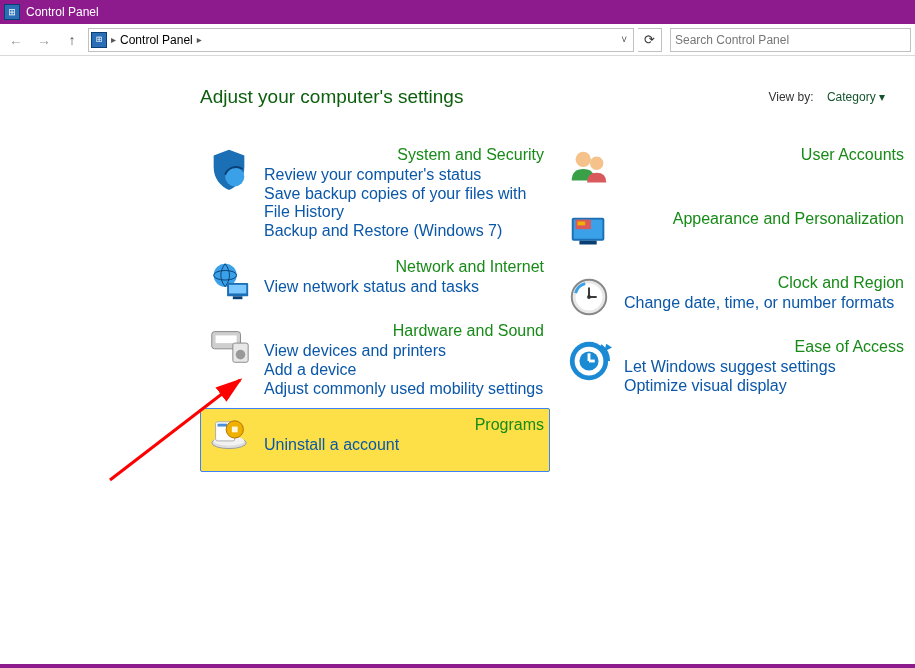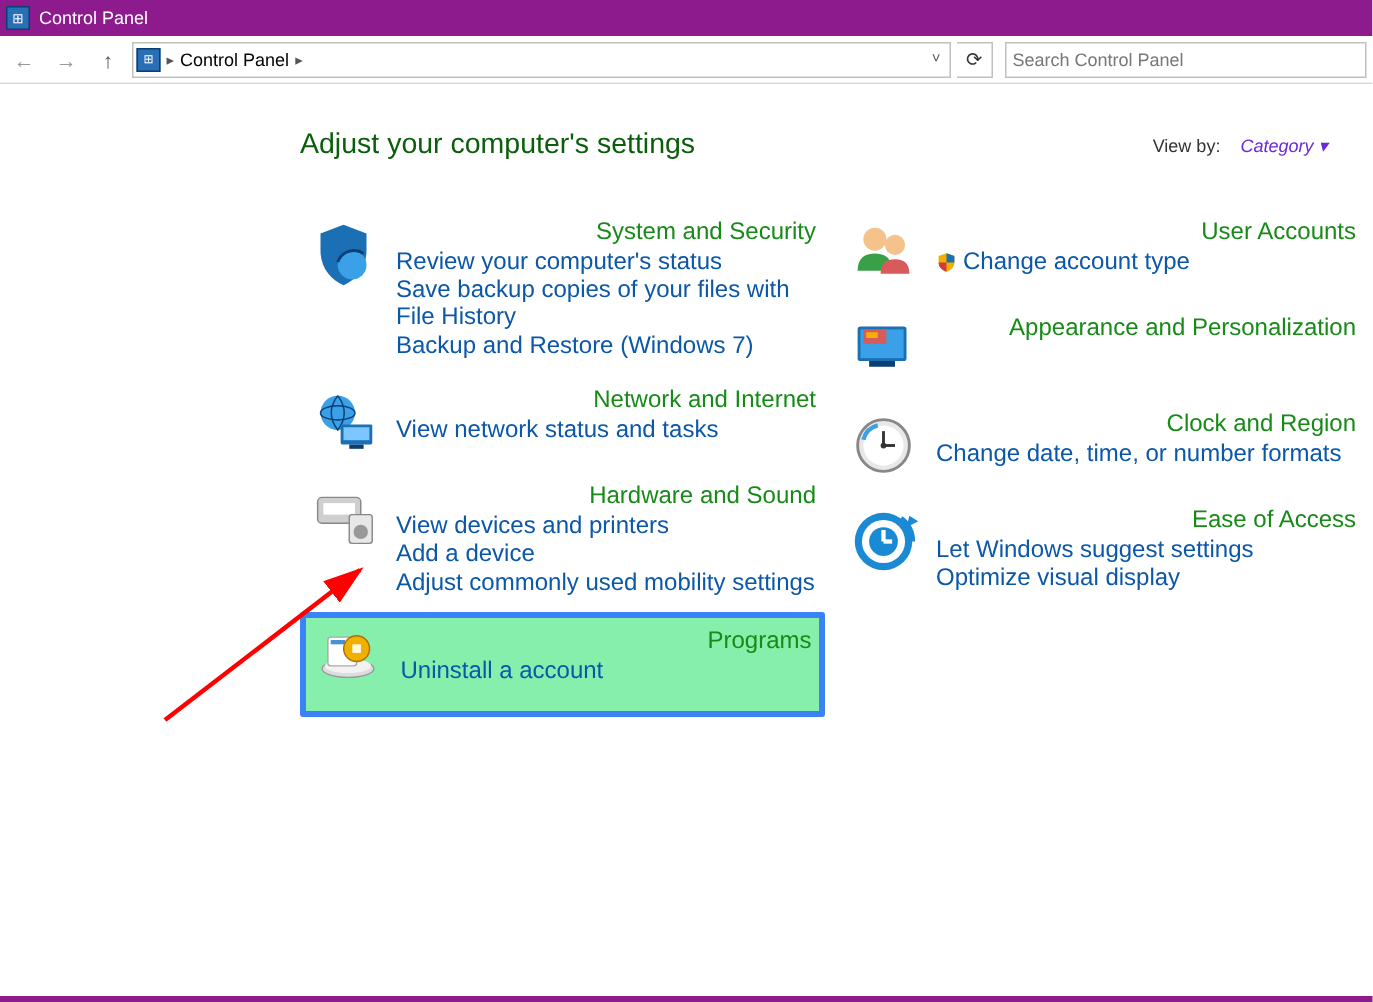--- a/index.html
+++ b/index.html
@@ -84,35 +84,35 @@
   .header-row {
     display:flex;justify-content:space-between;align-items:center;
     margin-bottom: 30px;
   }
   .header-title {
     color:#0b5e0b;
     font-size:19px;
     font-weight:400;
   }
   .viewby { font-size:12px; color:#333; }
-  .viewby .link { color:#6d28d9; cursor:pointer;font-style:italic; }
+  .viewby .link { color:#14532d; cursor:pointer; }
   .cols {
     display:flex;
     gap: 10px;
   }
   .col { flex: 0 0 350px; }
   .cat {
     display:flex;
     gap: 12px;
     padding: 8px 6px 10px 6px;
     border-radius:2px;
   }
   .cat.selected {
-    background:#86efac;
-    border:4px solid #3b82f6;
+    background:#fde047;
+    border:1px solid #3b82f6;
     padding:7px 5px 9px 5px;
   }
   .cat-icon {
     width:46px;height:46px;
     flex:0 0 46px;
   }
   .cat-body { flex:1; }
   .cat-title {
     color:#178a17;
     font-size:16px;
@@ -243,30 +243,20 @@
     <div class="col" id="col-right">
         <div class="cat">
           <div class="cat-icon"><svg viewBox="0 0 48 48">
               <circle cx="18" cy="14" r="8" fill="#f4c28a"></circle>
               <path d="M6 36 Q6 24 18 24 Q30 24 30 36 Z" fill="#3aa048"></path>
               <circle cx="32" cy="18" r="7" fill="#f4c28a"></circle>
               <path d="M22 38 Q22 28 32 28 Q42 28 42 38 Z" fill="#d85a5a"></path>
             </svg></div>
           <div class="cat-body">
             <div class="cat-title">User Accounts</div>
-            <div class="cat-links">
-              <div class="cat-link cat-link-with-icon">
-                <span class="mini-shield"><svg viewBox="0 0 16 16" width="14" height="14">
-                    <path d="M8 1 L14 3 L14 8 C14 12 11 14 8 15 C5 14 2 12 2 8 L2 3 Z" fill="#f0b000"></path>
-                    <path d="M8 1 L14 3 L14 8 L8 8 Z" fill="#1b6fb5"></path>
-                    <path d="M2 8 L8 8 L8 15 C5 14 2 12 2 8" fill="#d83a3a"></path>
-                  </svg></span>
-                <span>Change account type</span>
-              </div>
-            </div>
           </div>
         </div>
         <div class="cat">
           <div class="cat-icon"><svg viewBox="0 0 48 48">
               <rect x="6" y="8" width="34" height="24" rx="2" fill="#1b6fb5"></rect>
               <rect x="8" y="10" width="30" height="20" fill="#3aa0e8"></rect>
               <rect x="10" y="10" width="16" height="10" fill="#d85a5a"></rect>
               <rect x="12" y="12" width="8" height="4" fill="#f0b000"></rect>
               <rect x="14" y="32" width="18" height="4" fill="#0a3f73"></rect>
             </svg></div>

